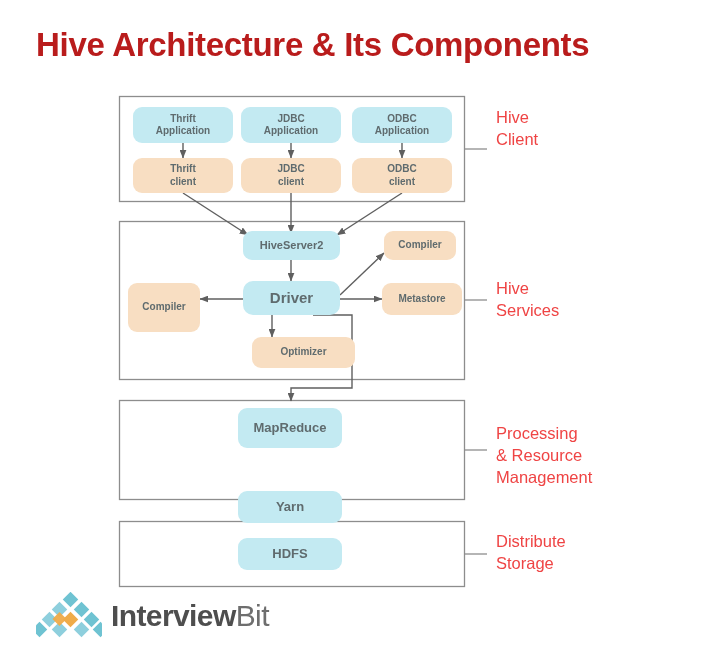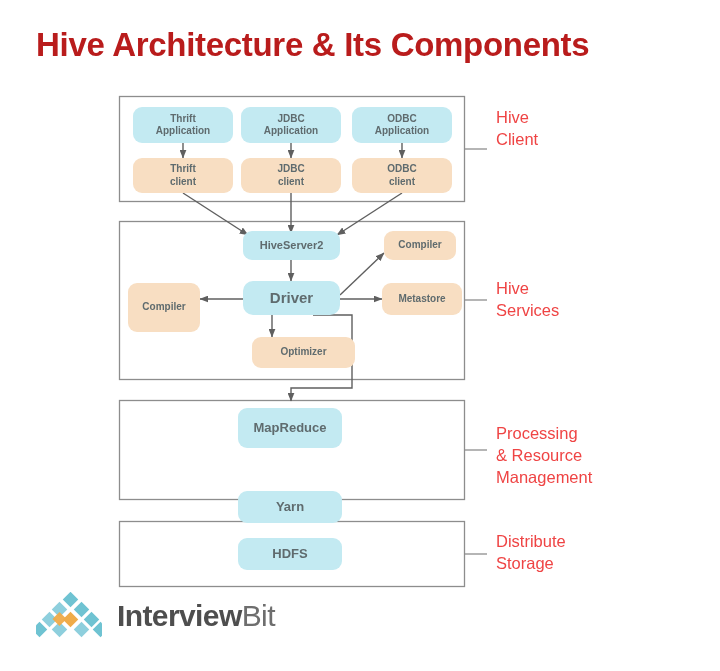--- a/index.html
+++ b/index.html
@@ -67,21 +67,21 @@
     font-weight: normal;
   }
 
   
   #logo {
     position: absolute;
     left: 36px;
     top: 592px;
     display: flex;
     align-items: center;
-    gap: 15px;
+    gap: 9px;
   }
   #logo-mark { width: 66px; height: 48px; display: block; }
   #logo-text {
     font-size: 30px;
     letter-spacing: -0.6px;
     color: #4e4e4e;
     white-space: nowrap;
   }
   #logo-text .bold { font-weight: bold; }
   #logo-text .light { font-weight: normal; color: #6e6e6e; }

